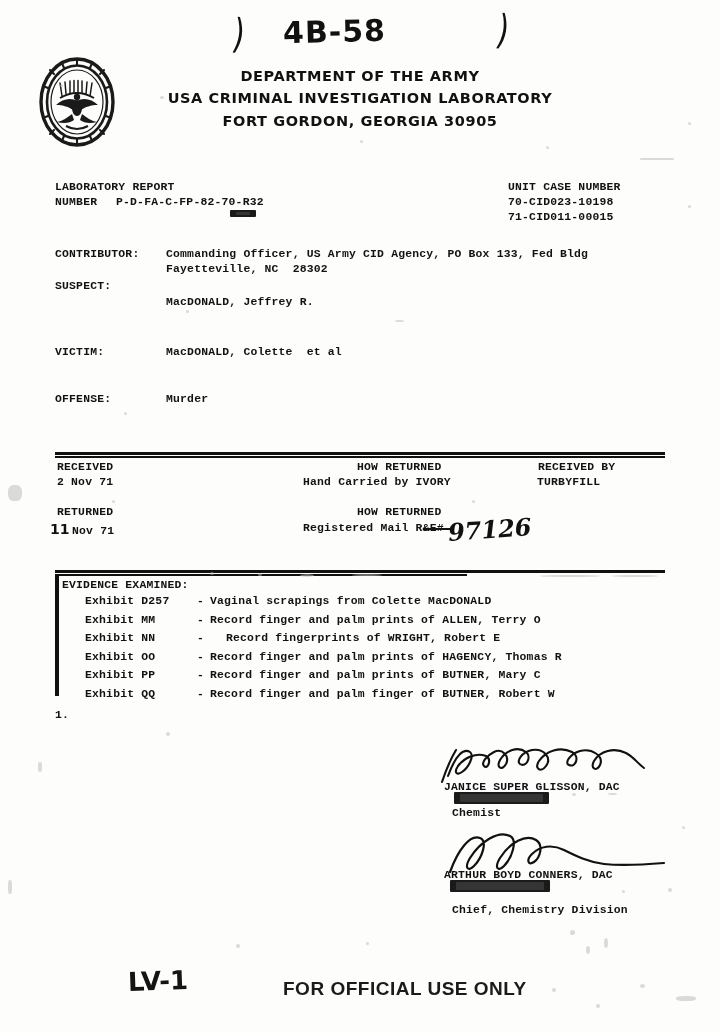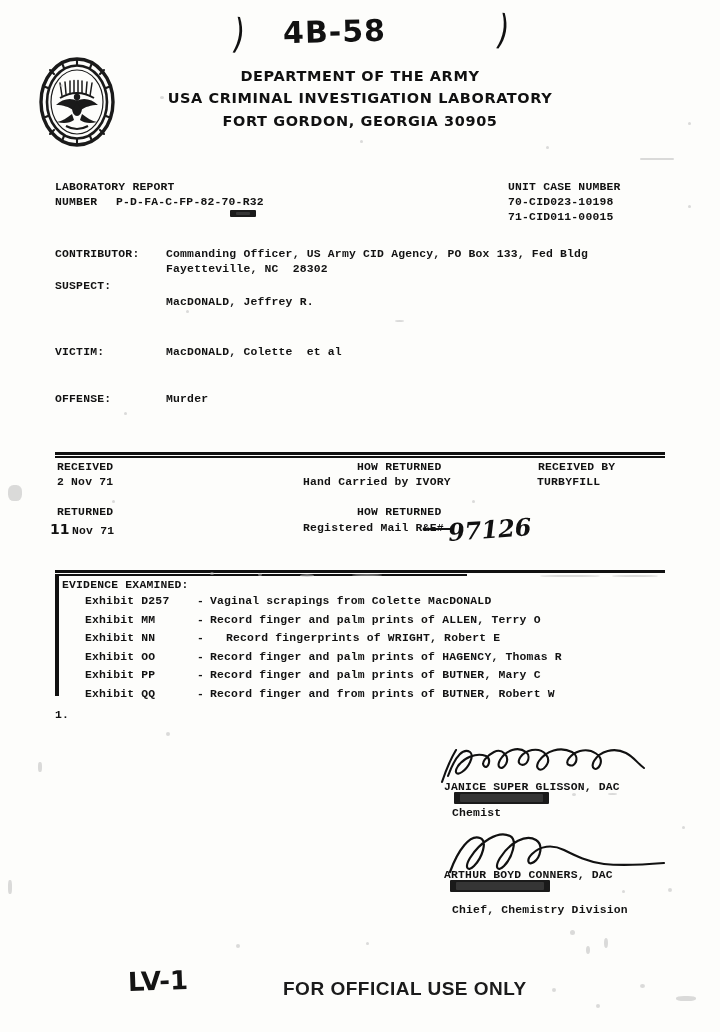--- a/index.html
+++ b/index.html
@@ -252,21 +252,21 @@
       <div class="tw" style="left: 197px; top: 631px;">-</div>
       <div class="tw" style="left: 226px; top: 631px;">Record fingerprints of WRIGHT, Robert E</div>
       <div class="tw" style="left: 85px; top: 649.5px;">Exhibit OO</div>
       <div class="tw" style="left: 197px; top: 649.5px;">-</div>
       <div class="tw" style="left: 210px; top: 649.5px;">Record finger and palm prints of HAGENCY, Thomas R</div>
       <div class="tw" style="left: 85px; top: 668px;">Exhibit PP</div>
       <div class="tw" style="left: 197px; top: 668px;">-</div>
       <div class="tw" style="left: 210px; top: 668px;">Record finger and palm prints of BUTNER, Mary C</div>
       <div class="tw" style="left: 85px; top: 686.5px;">Exhibit QQ</div>
       <div class="tw" style="left: 197px; top: 686.5px;">-</div>
-      <div class="tw" style="left: 210px; top: 686.5px;">Record finger and from prints of BUTNER, Robert W</div>
+      <div class="tw" style="left: 210px; top: 686.5px;">Record finger and palm finger of BUTNER, Robert W</div>
     </div>
 
   <div class="tw" style="left:55px; top:708px;">1.</div>
 
   <svg class="sig" style="left:440px; top:742px;" width="225" height="42" viewBox="0 0 225 42">
     <path d="M8 34 C16 12 24 6 30 10 C35 14 28 26 22 30 C16 34 14 30 18 24
              C24 16 36 10 46 14 C52 17 48 28 44 24 C41 21 46 14 54 10
              C62 6 70 14 66 22 C62 29 56 26 60 18 C66 8 78 4 86 10
              C92 15 86 26 80 22 C76 19 82 10 92 8 C104 6 112 16 106 24
              C101 31 94 27 99 19 C106 9 120 4 132 10 C140 14 136 26 129 23

